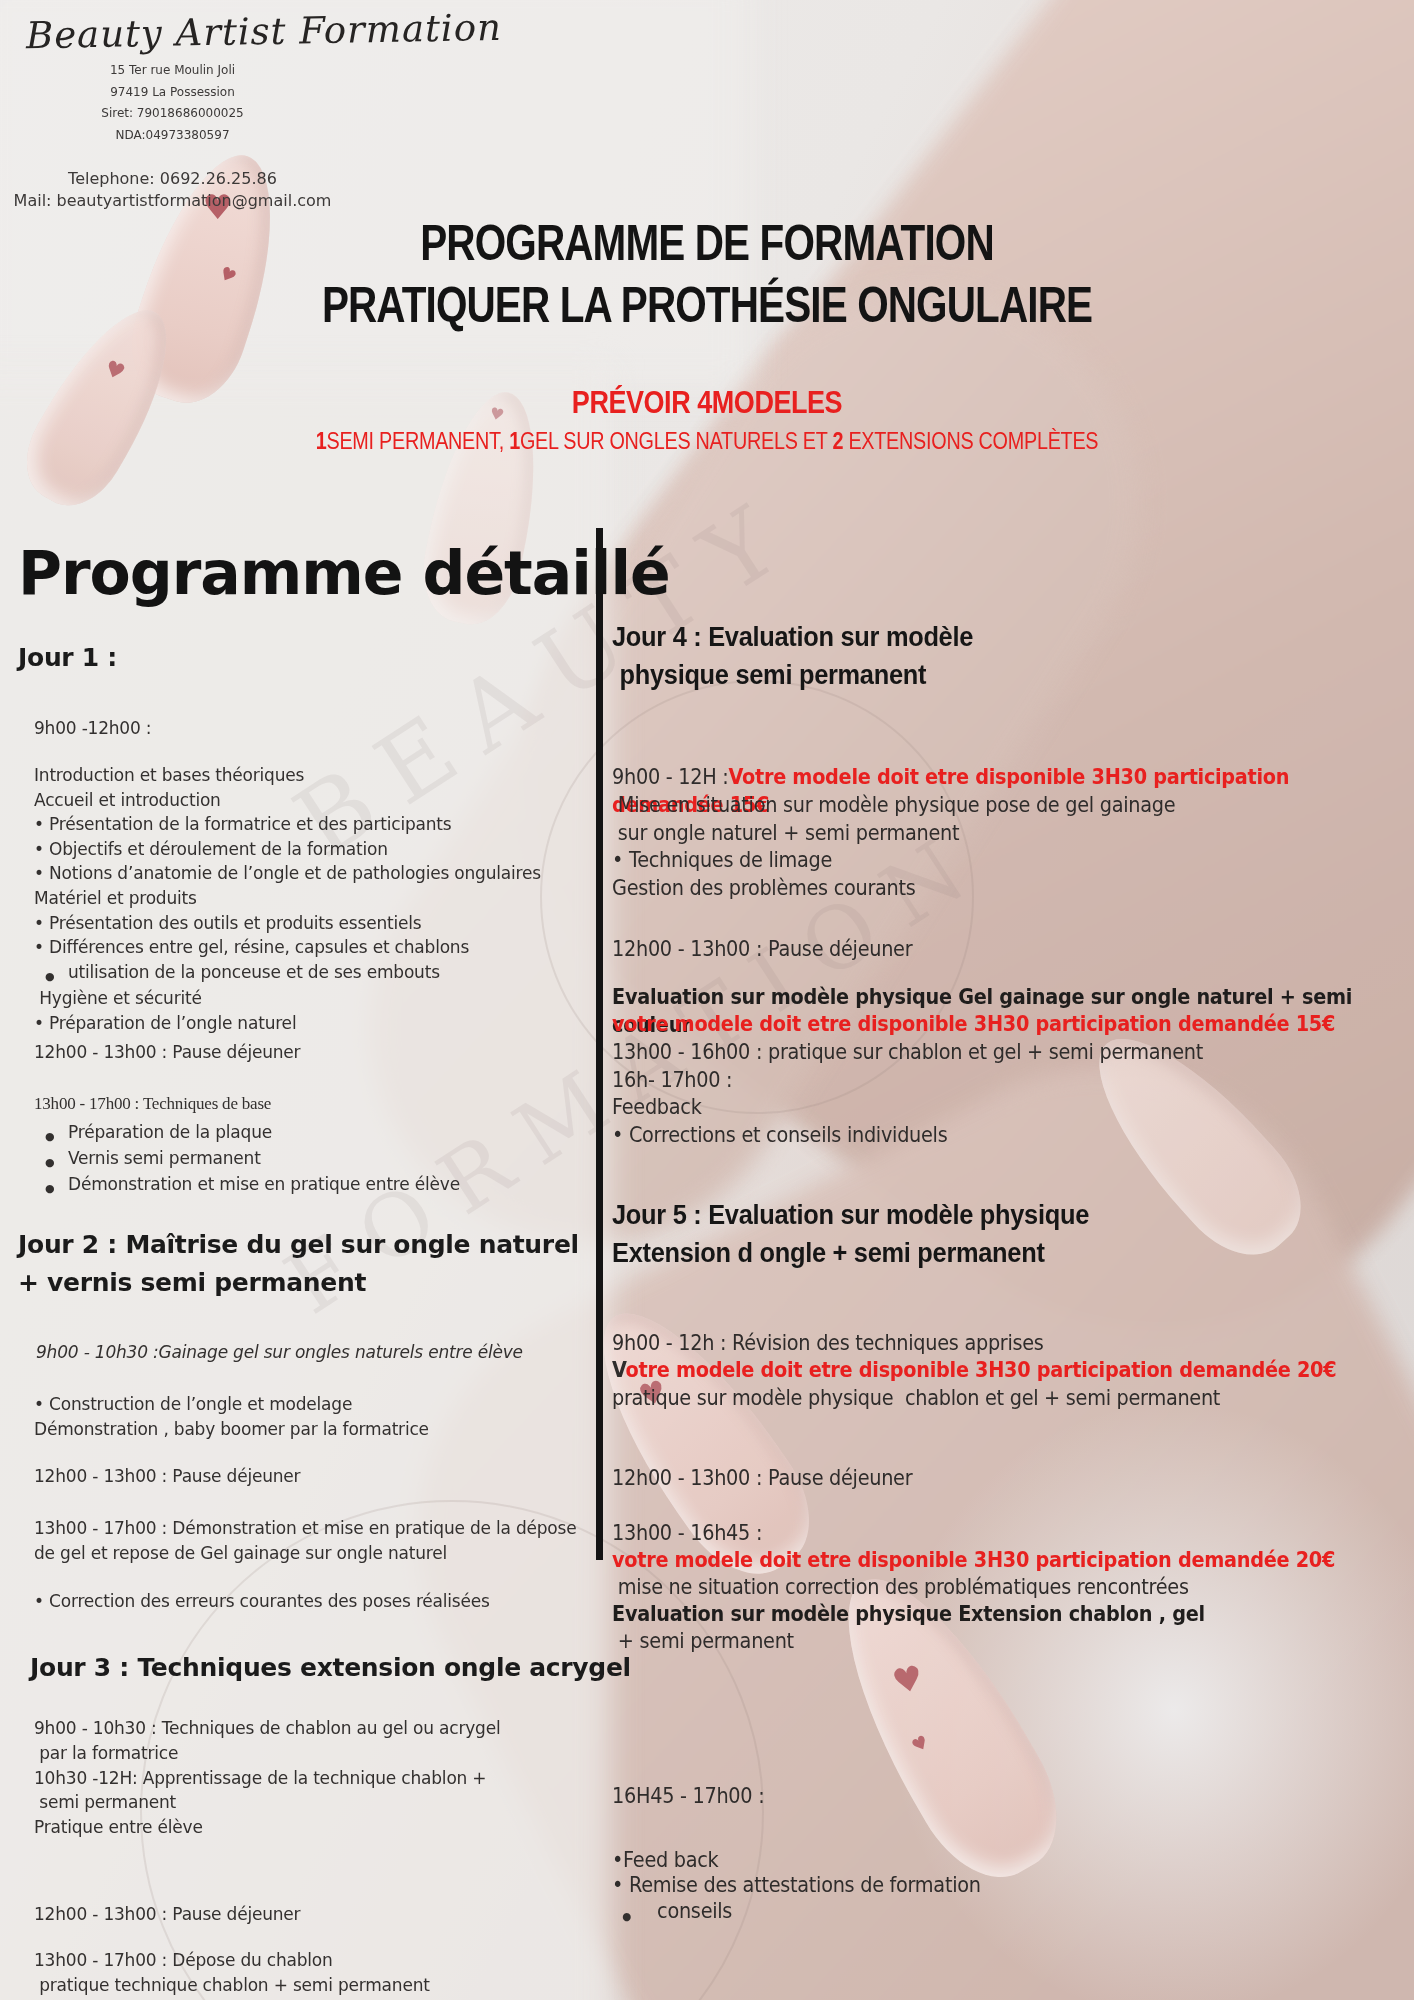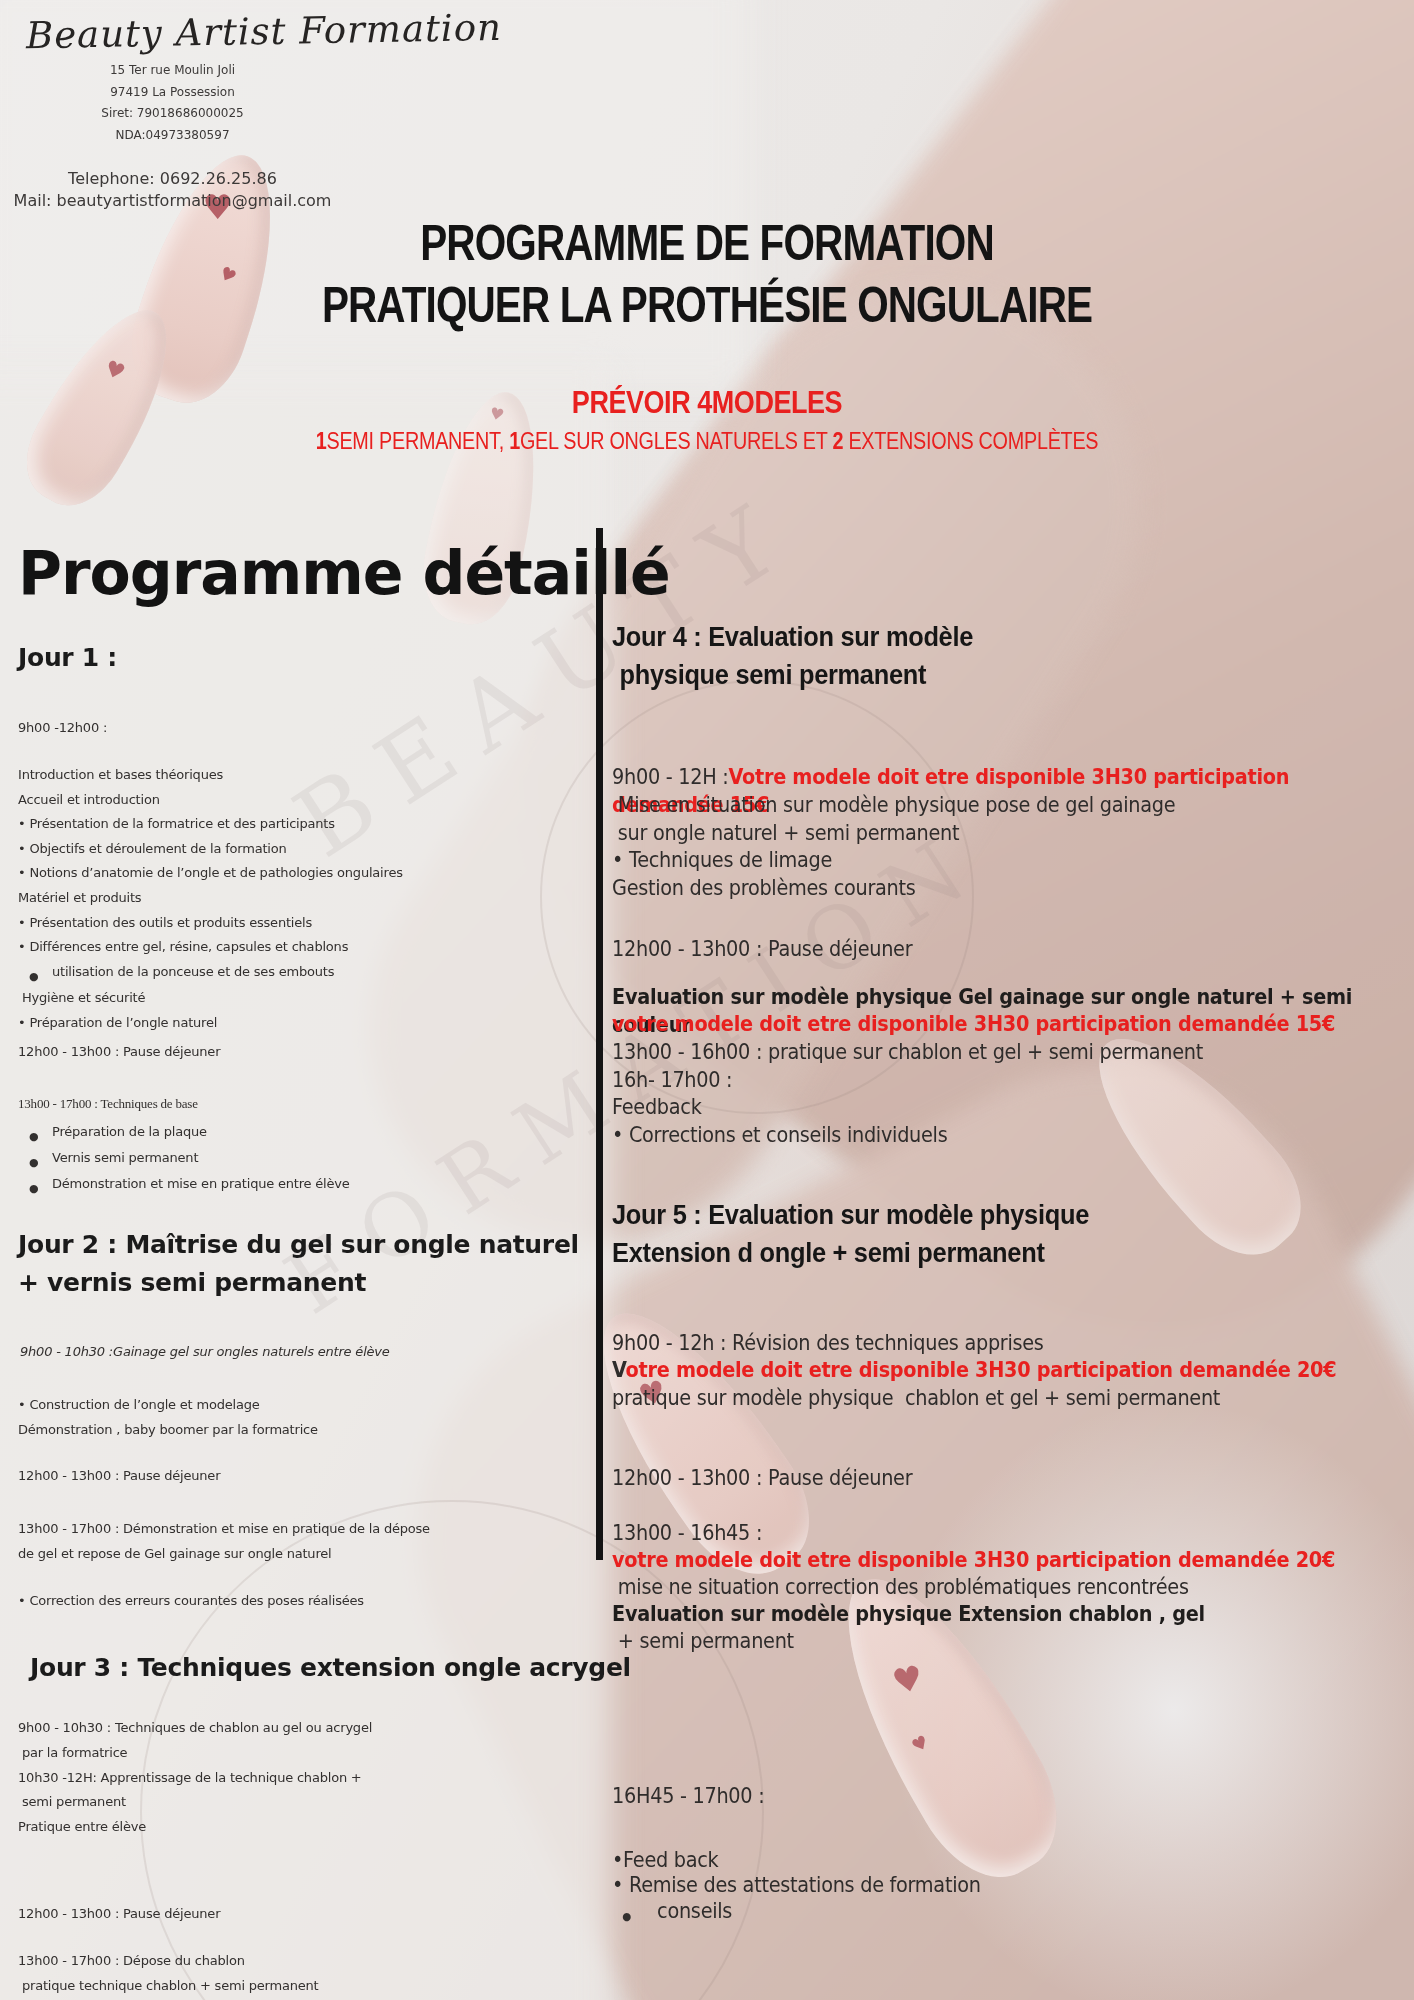--- a/index.html
+++ b/index.html
@@ -40,21 +40,21 @@
   .titleWrap{left:0;right:0;top:212px;text-align:center;transform:scale(.88,1.1);transform-origin:50% 0;
              font-weight:800;color:#141414;font-size:46px;line-height:56px;letter-spacing:-1px;
              font-family:"Liberation Sans","DejaVu Sans",sans-serif;}
   .noticeWrap{left:0;right:0;top:384px;text-align:center;transform:scale(.9,1.06);transform-origin:50% 0;
              color:#e8201f;font-family:"Liberation Sans","DejaVu Sans",sans-serif;}
   .notice1{font-size:30px;font-weight:800;letter-spacing:-0.5px;}
   .notice2{font-size:22px;font-weight:500;letter-spacing:-0.3px;margin-top:7px;}
   .notice2 b{font-weight:800;}
   .progTitle{left:18px;top:538px;font-size:60px;font-weight:800;color:#131313;letter-spacing:-1px;}
   .dayH{font-weight:800;color:#1b1b1b;font-size:25px;letter-spacing:-0.3px;}
-  .body{font-size:13px;line-height:24.6px;letter-spacing:-0.2px;color:#33302f;}
+  .body{font-size:17px;line-height:24.6px;letter-spacing:-0.2px;color:#33302f;margin-left:16px;}
   .disc{position:relative;padding-left:34px;}
   .disc::before{content:"●";position:absolute;left:11px;top:5px;font-size:11px;color:#33302f;}
   
   #rcol{position:absolute;left:612px;top:0;width:845px;height:2000px;z-index:3;
         transform:scaleX(.94);transform-origin:0 0;}
   #rcol .blk{position:absolute;left:0;width:840px;}
   .rbody{font-size:20.5px;line-height:27.5px;letter-spacing:-0.3px;color:#2f2c2b;}
   .rH{font-weight:800;color:#161616;font-size:27px;letter-spacing:-0.3px;
       font-family:"Liberation Sans","DejaVu Sans",sans-serif;}
   .red{color:#e8201f;font-weight:700;}

